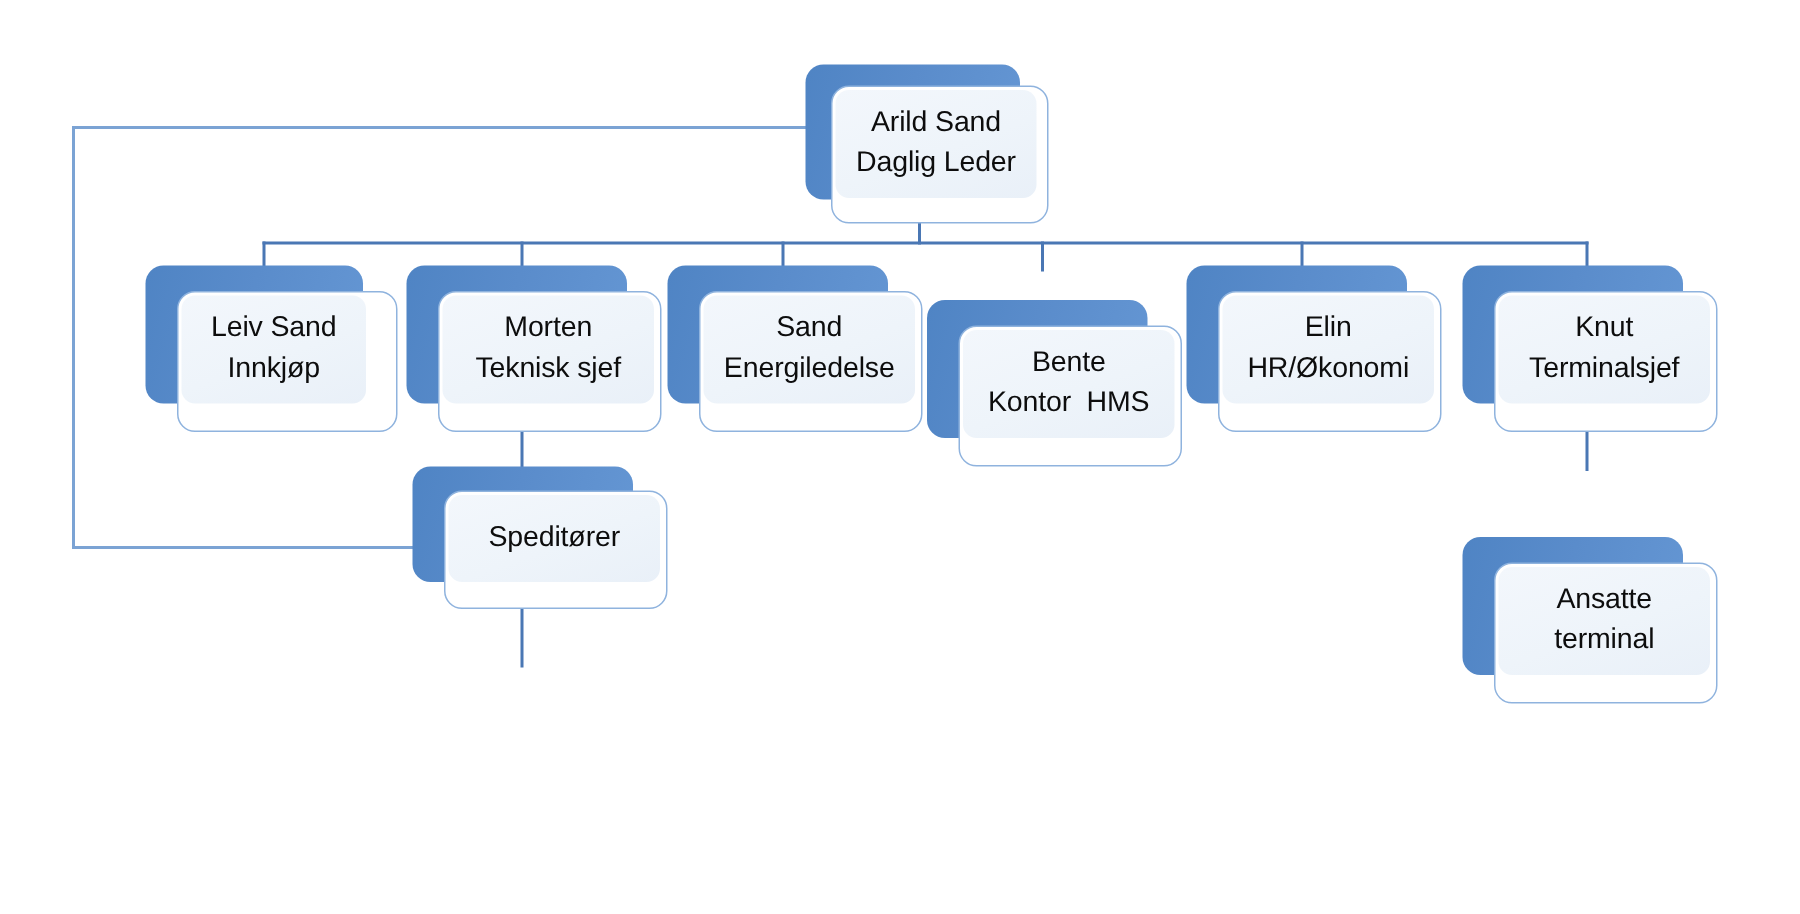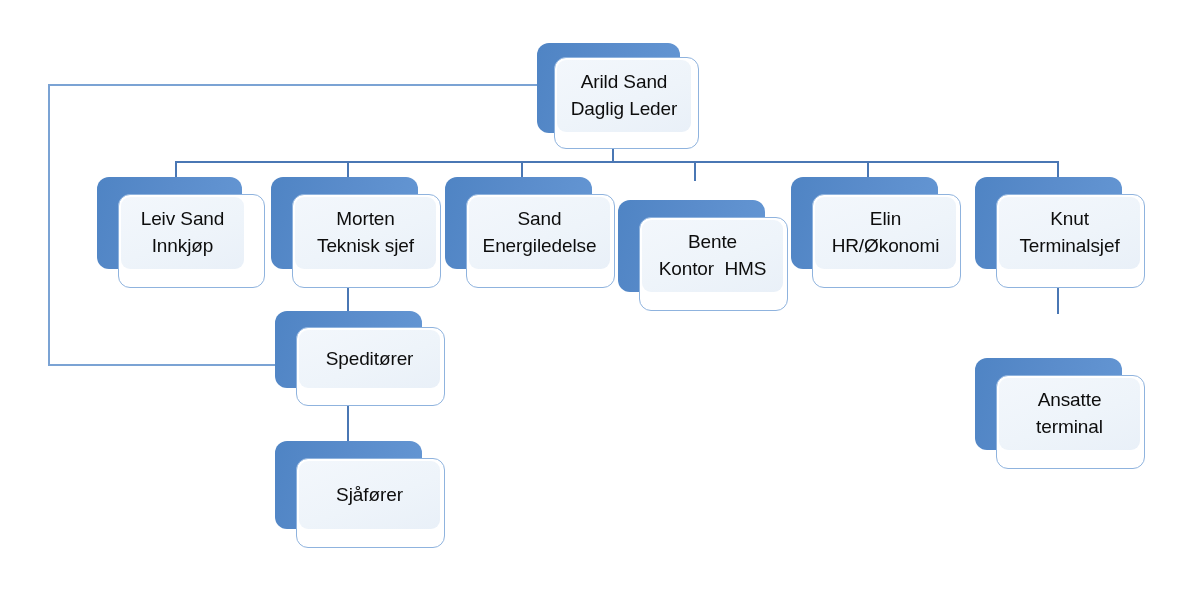--- a/index.html
+++ b/index.html
@@ -156,27 +156,20 @@
   </div>
 
   <div class="node" style="left:275px; top:311px; width:183px; height:93px;">
     <div class="shadow" style="width:147px; height:77px;"></div>
     <div class="card" style="left:21px; top:16px; width:147px; height:77px;"></div>
     <div class="plate" style="left:24px; top:19px; width:141px; height:58px;">
       <div class="line">Speditører</div>
     </div>
   </div>
 
-  <div class="node" style="left:275px; top:441px; width:168px; height:105px;">
-    <div class="shadow" style="width:147px; height:88px;"></div>
-    <div class="card" style="left:21px; top:17px; width:147px; height:88px;"></div>
-    <div class="plate" style="left:24px; top:20px; width:141px; height:68px;">
-      <div class="line">Sjåfører</div>
-    </div>
-  </div>
 
   <div class="node" style="left:975px; top:311px; width:168px; height:110px;margin-top:47px;">
     <div class="shadow" style="width:147px; height:92px;"></div>
     <div class="card" style="left:21px; top:17px; width:147px; height:92px;"></div>
     <div class="plate" style="left:24px; top:20px; width:141px; height:72px;">
       <div class="line">Ansatte</div>
       <div class="line">terminal</div>
     </div>
   </div>
 

